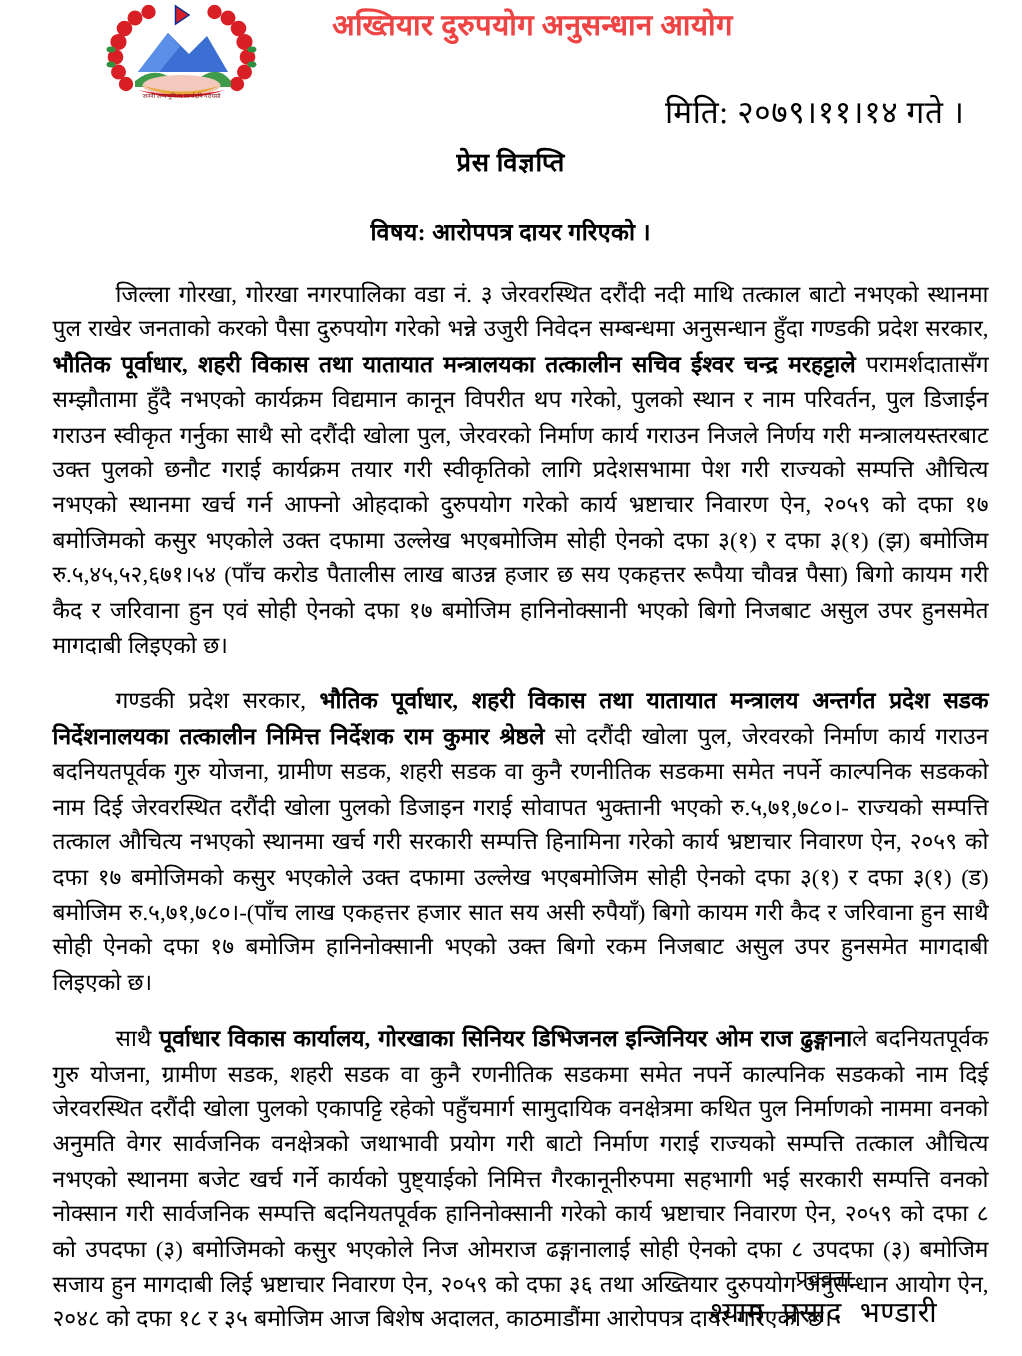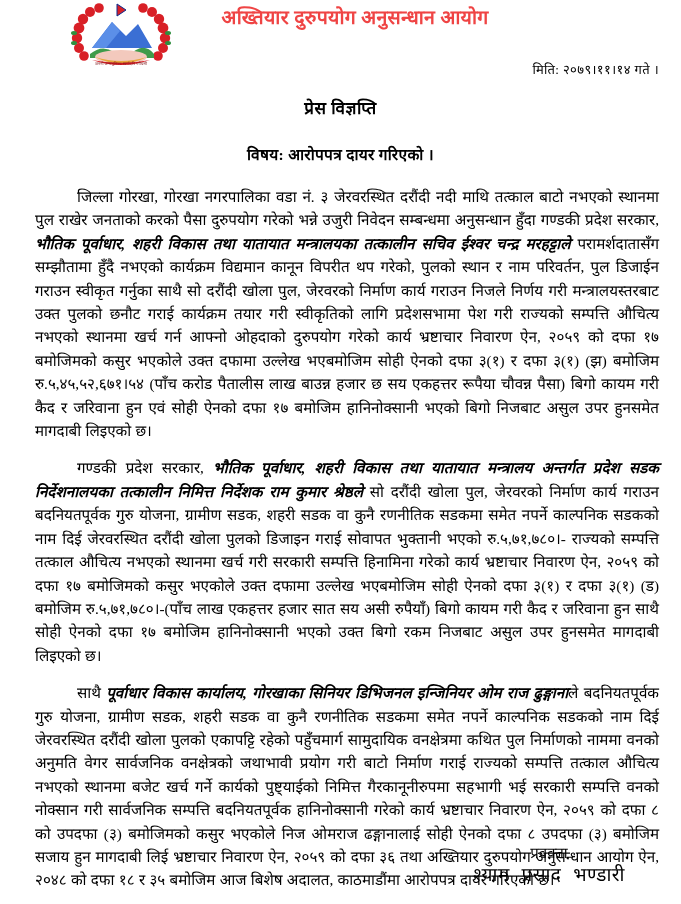--- a/index.html
+++ b/index.html
@@ -50,23 +50,23 @@
     font-weight: bold;
     font-size: 19.5px;
     line-height: 1.35;
     letter-spacing: 0.3px;
     margin-top: 1px;
     white-space: nowrap;
   }
 
   .date-line {
     position: absolute;
-    right: 22px;
+    right: 38px;
     top: 60px;
-    font-size: 13px;
+    font-size: 21px;
     letter-spacing: 0.4px;
     white-space: nowrap;
     text-align: right;
   }
 
   
   .doc-title {
     text-align: center;
     font-size: 17px;
     font-weight: bold;
@@ -89,21 +89,21 @@
   p.para {
     margin: 0 0 14px 0;
     text-align: justify;
     text-justify: inter-word;
     font-size: 15.2px;
     line-height: 23.4px;
     text-indent: 42px;
     word-spacing: 0.5px;
   }
   p.para:last-child { margin-bottom: 14px; }
-  .b { font-weight: bold; font-style: italic; }
+  .b { font-weight: bold; }
 
   
   .sign-block {
     position: absolute;
     right: 32px;
     bottom: 16px;
     text-align: center;
     width: 200px;
     margin-top: 10px;
   }

